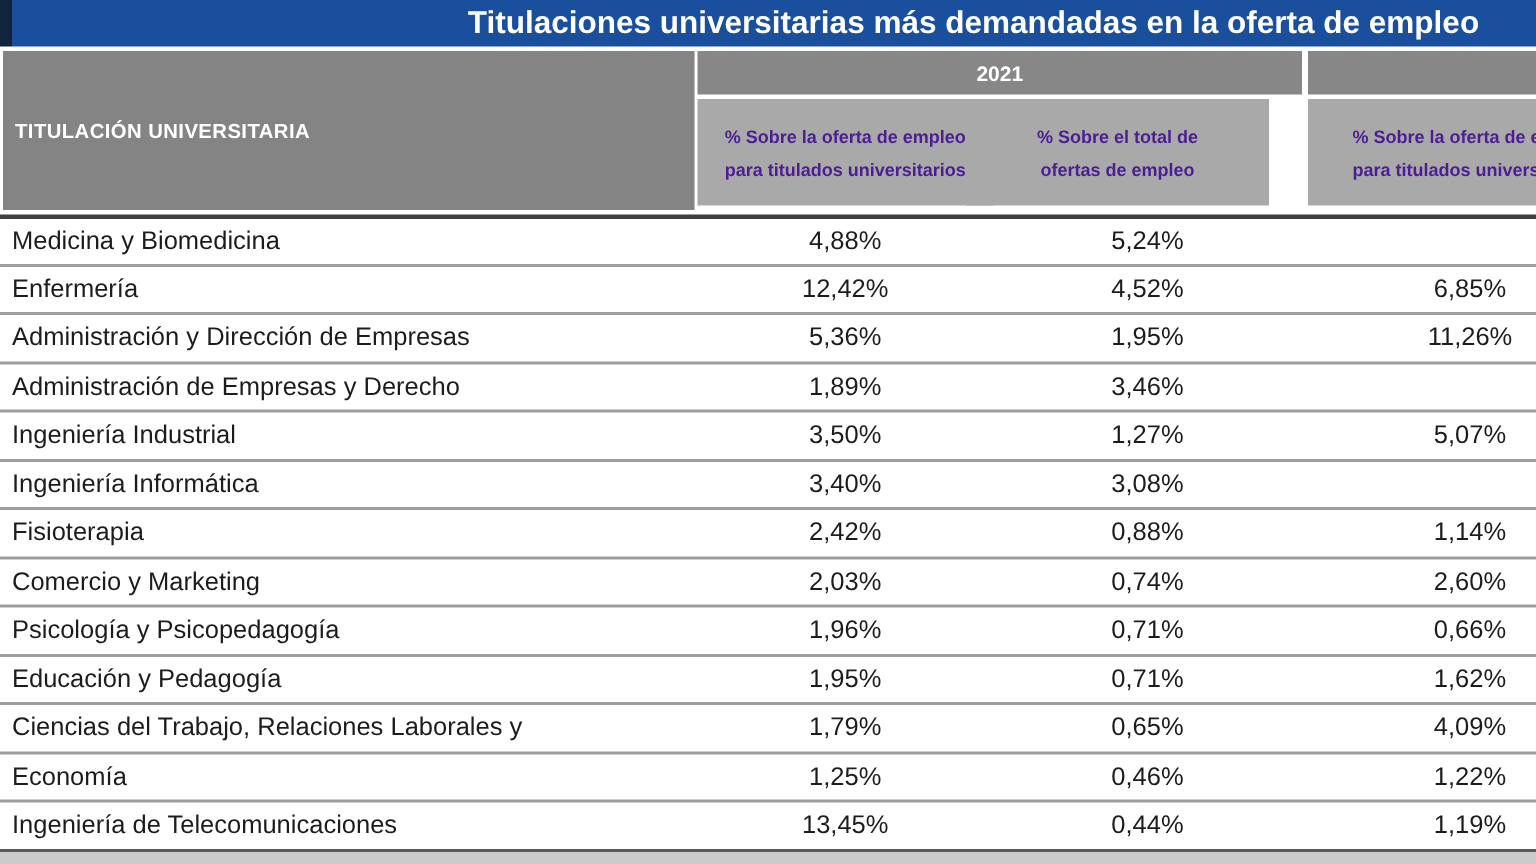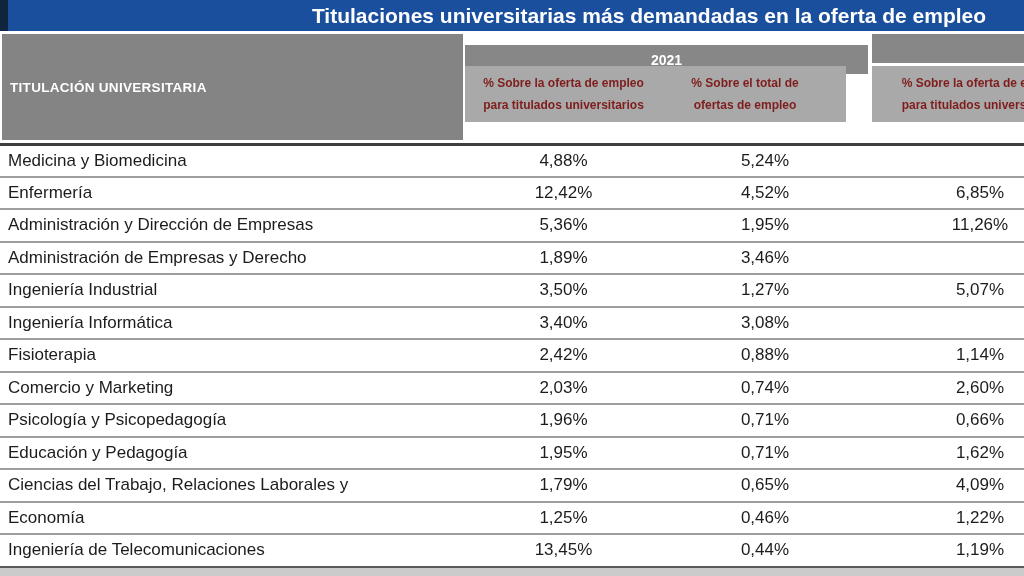--- a/index.html
+++ b/index.html
@@ -17,24 +17,24 @@
   
   .hdr-left{
     position:absolute;left:2px;top:34px;width:461px;height:106px;background:#848484;
     color:#fff;font-size:13.5px;font-weight:bold;letter-spacing:.3px;
     display:flex;align-items:center;padding-left:8px;box-sizing:border-box;
   }
   .year-band{
     position:absolute;top:34px;height:29px;background:#878787;color:#fff;
     font-size:14px;font-weight:bold;display:flex;align-items:center;justify-content:center;
   }
-  .yb1{left:465px;width:403px;margin-top:11px;}
+  .yb1{left:465px;width:403px;}
   .yb2{left:872px;width:418px;}
   .sub{
-    position:absolute;top:66px;height:56px;background:#a9a9a9;color:#7f1d1d;
+    position:absolute;top:66px;height:71px;background:#a9a9a9;color:#4c1d95;
     font-size:12px;font-weight:bold;line-height:22px;text-align:center;
     display:flex;align-items:center;justify-content:center;box-sizing:border-box;
   }
   .sub span{display:block;max-width:162px;}
   .sub1{left:465px;width:197px;}
   .sub2{left:644px;width:202px;}
   .sub2 span{max-width:150px;}
   .sub3{left:872px;width:220px;}
   
   #tbody{position:absolute;left:0;top:143px;width:1092px;}

